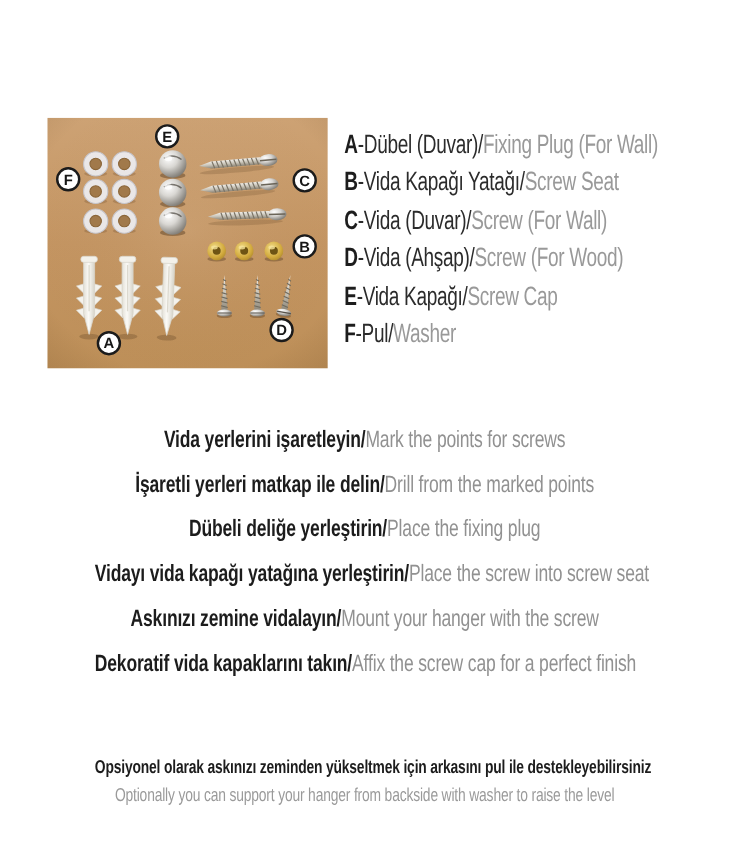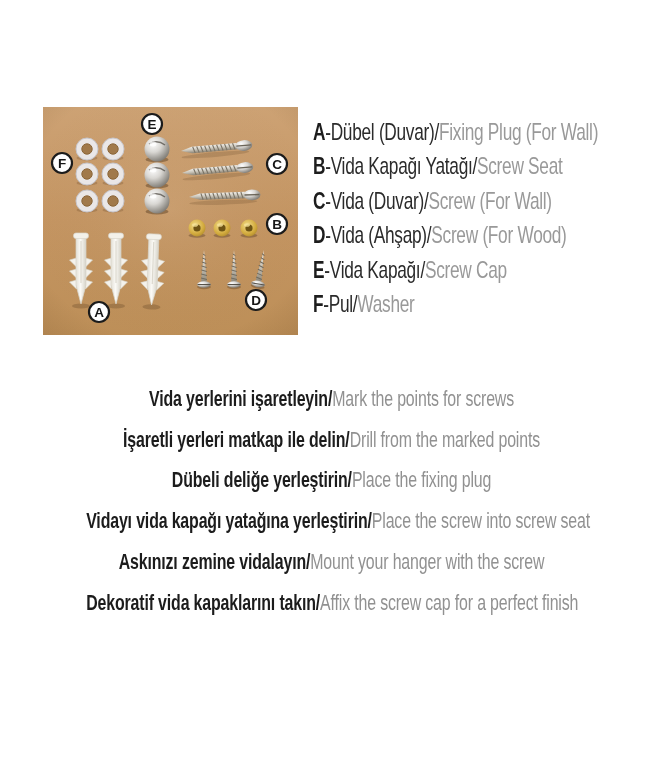--- a/index.html
+++ b/index.html
@@ -229,14 +229,18 @@
 
   <div class="instructions">
     <div class="instr-row"><span class="t">Vida yerlerini işaretleyin/</span><span class="e">Mark the points for screws</span></div>
     <div class="instr-row"><span class="t">İşaretli yerleri matkap ile delin/</span><span class="e">Drill from the marked points</span></div>
     <div class="instr-row"><span class="t">Dübeli deliğe yerleştirin/</span><span class="e">Place the fixing plug</span></div>
     <div class="instr-row"><span class="t">Vidayı vida kapağı yatağına yerleştirin/</span><span class="e">Place the screw into screw seat</span></div>
     <div class="instr-row"><span class="t">Askınızı zemine vidalayın/</span><span class="e">Mount your hanger with the screw</span></div>
     <div class="instr-row"><span class="t">Dekoratif vida kapaklarını takın/</span><span class="e">Affix the screw cap for a perfect finish</span></div>
   </div>
 
+  <div class="note">
+    <div class="note-line tr">Opsiyonel olarak askınızı zeminden yükseltmek için arkasını pul ile destekleyebilirsiniz</div>
+    <div class="note-line en">Optionally you can support your hanger from backside with washer to raise the level</div>
+  </div>
 
 </div>
 
 </body></html>

